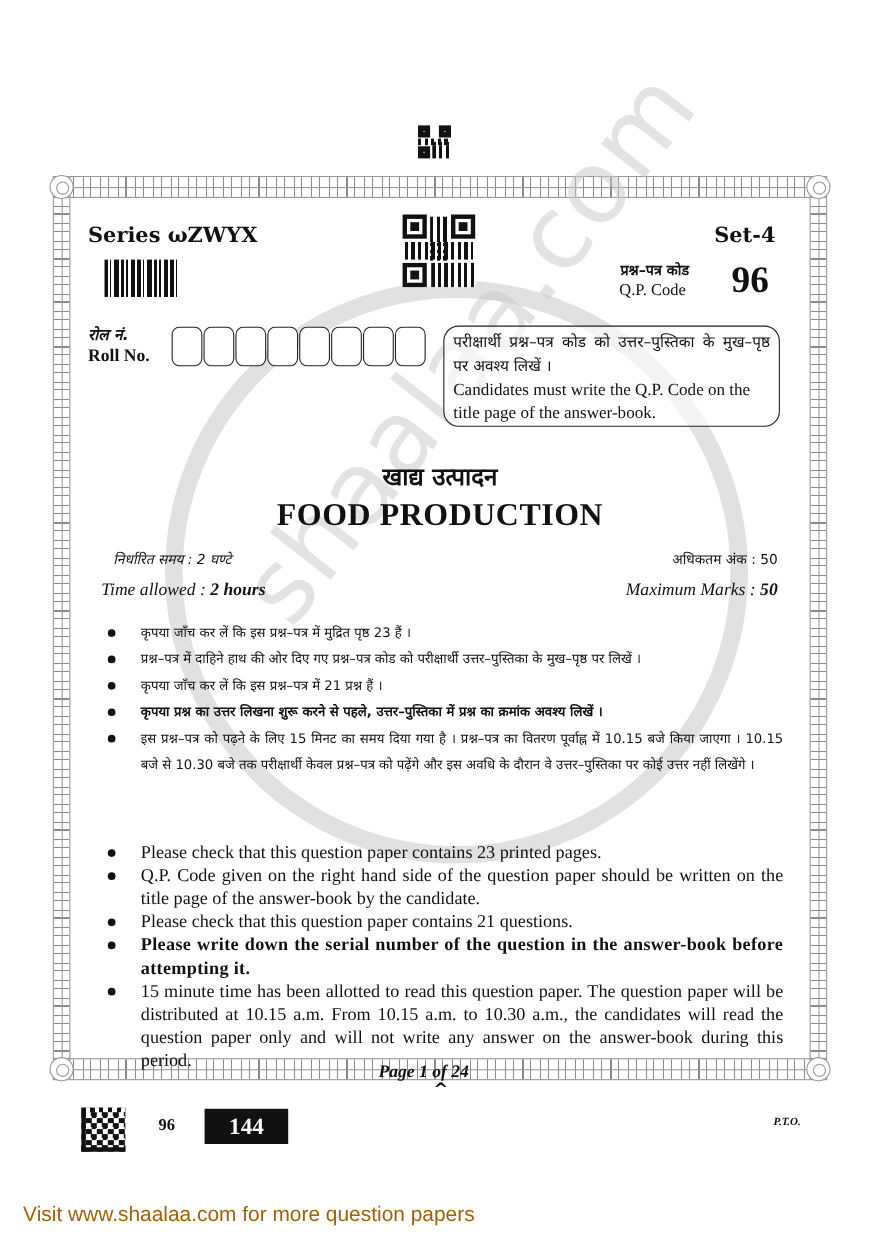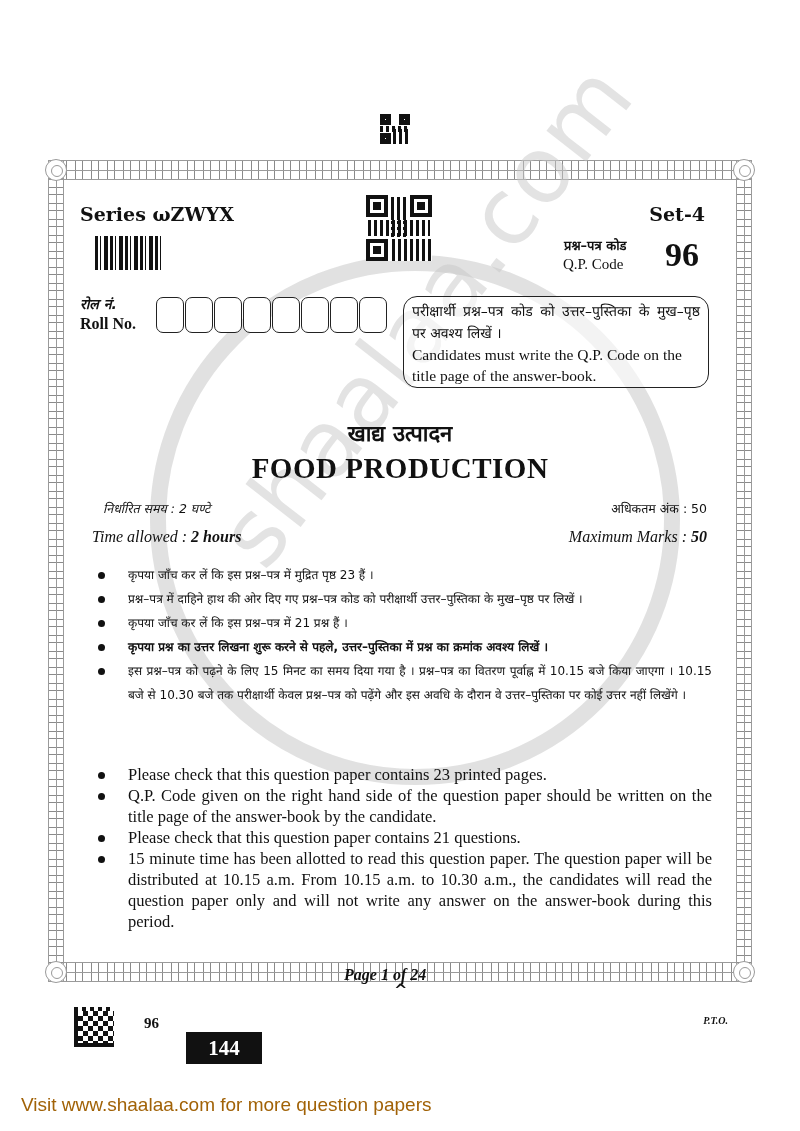--- a/index.html
+++ b/index.html
@@ -92,21 +92,21 @@
 
   
   .datamatrix { left: 74px; top: 1007px; width: 40px; height: 40px;
                 background:
                   linear-gradient(#111,#111) left/4px 100% no-repeat,
                   linear-gradient(#111,#111) bottom/100% 4px no-repeat,
                   repeating-linear-gradient(90deg, #111 0 4px, #fff 4px 8px) top/100% 4px no-repeat,
                   repeating-conic-gradient(#111 0 25%, #fff 0 50%) 4px 4px/10px 10px; }
   .foot-code { left: 144px; top: 1015px; font-size: 15px; font-weight: bold; font-family: "Liberation Serif", serif; }
   .foot-box { left: 186px; top: 1008px; width: 76px; height: 32px; background: #111; color: #fff;
-              font-size: 21px; font-weight: bold; font-family: "Liberation Serif", serif; text-align: center; line-height: 32px; margin-top: 24px; }
+              font-size: 21px; font-weight: bold; font-family: "Liberation Serif", serif; text-align: center; line-height: 32px; }
   .foot-page { left: 344px; top: 966px; font-size: 16px; font-style: italic; font-weight: bold; font-family: "Liberation Serif", serif; }
   .foot-pto { right: 72px; top: 1015px; font-size: 10px; font-style: italic; font-weight: bold; font-family: "Liberation Serif", serif; }
 
   .shaalaa-foot { left: 21px; top: 1094px; font-family: "Liberation Sans", sans-serif; font-size: 19px; color: #a16207; }
 </style>
 </head>
 <body>
 
 <div class="abs" style="left:380px;top:114px;width:30px;height:30px;background:#fff;">
   <div class="qr-box" style="left:0;top:0;width:11px;height:11px;"></div>
@@ -178,20 +178,21 @@
   <div class="li just">प्रश्न–पत्र में दाहिने हाथ की ओर दिए गए प्रश्न–पत्र कोड को परीक्षार्थी उत्तर–पुस्तिका के मुख–पृष्ठ पर लिखें ।</div>
   <div class="li">कृपया जाँच कर लें कि इस प्रश्न–पत्र में 21 प्रश्न हैं ।</div>
   <div class="li bold">कृपया प्रश्न का उत्तर लिखना शुरू करने से पहले, उत्तर–पुस्तिका में प्रश्न का क्रमांक अवश्य लिखें ।</div>
   <div class="li just">इस प्रश्न–पत्र को पढ़ने के लिए 15 मिनट का समय दिया गया है । प्रश्न–पत्र का वितरण पूर्वाह्न में 10.15 बजे किया जाएगा । 10.15 बजे से 10.30 बजे तक परीक्षार्थी केवल प्रश्न–पत्र को पढ़ेंगे और इस अवधि के दौरान वे उत्तर–पुस्तिका पर कोई उत्तर नहीं लिखेंगे ।</div>
 </div>
 
 <div class="abs list en-list">
   <div class="li">Please check that this question paper contains 23 printed pages.</div>
   <div class="li just">Q.P. Code given on the right hand side of the question paper should be written on the title page of the answer-book by the candidate.</div>
   <div class="li">Please check that this question paper contains 21 questions.</div>
+  <div class="li bold just">Please write down the serial number of the question in the answer-book before attempting it.</div>
   <div class="li just">15 minute time has been allotted to read this question paper. The question paper will be distributed at 10.15 a.m. From 10.15 a.m. to 10.30 a.m., the candidates will read the question paper only and will not write any answer on the answer-book during this period.</div>
 </div>
 
 <div class="abs caret">^</div>
 
 <div class="abs datamatrix"></div>
 <div class="abs foot-code">96</div>
 <div class="abs foot-box">144</div>
 <div class="abs foot-page">Page 1 of 24</div>
 <div class="abs foot-pto">P.T.O.</div>

